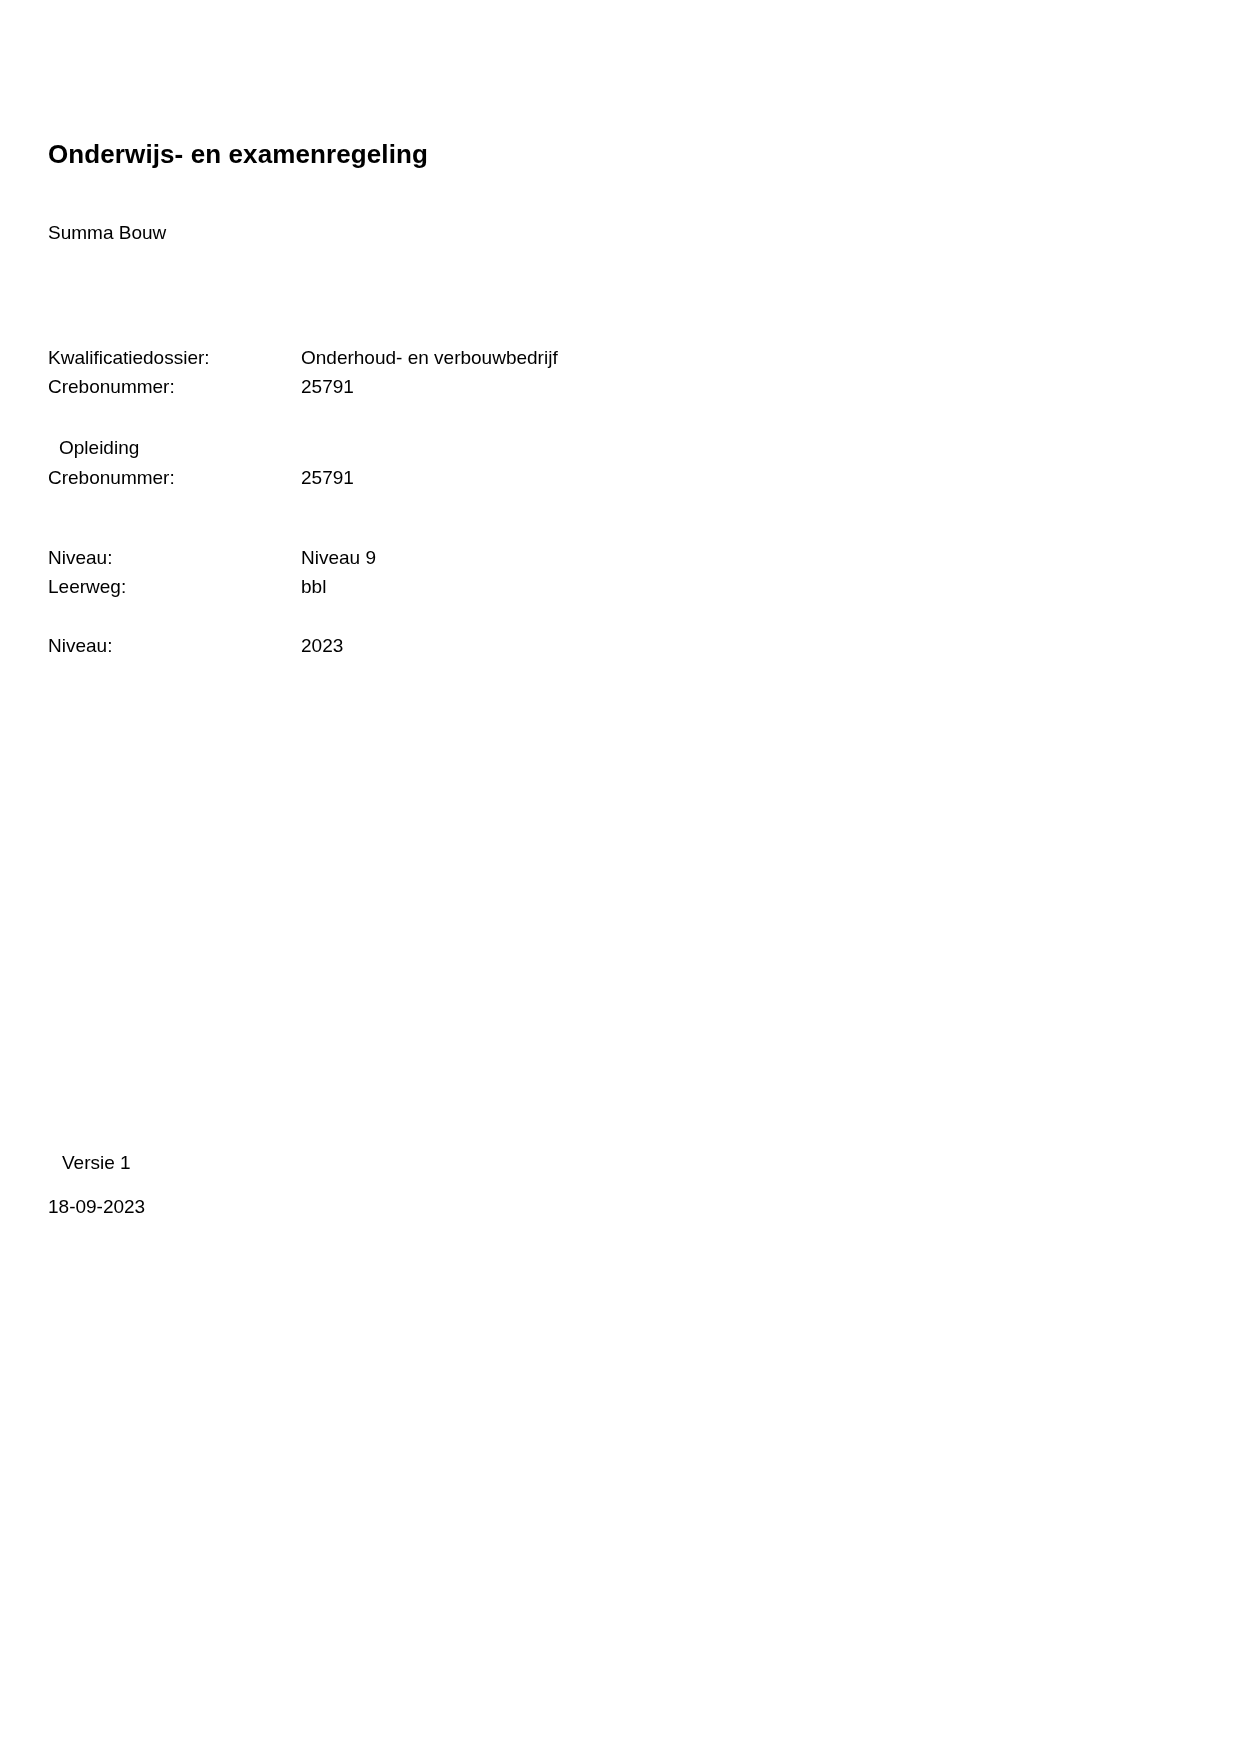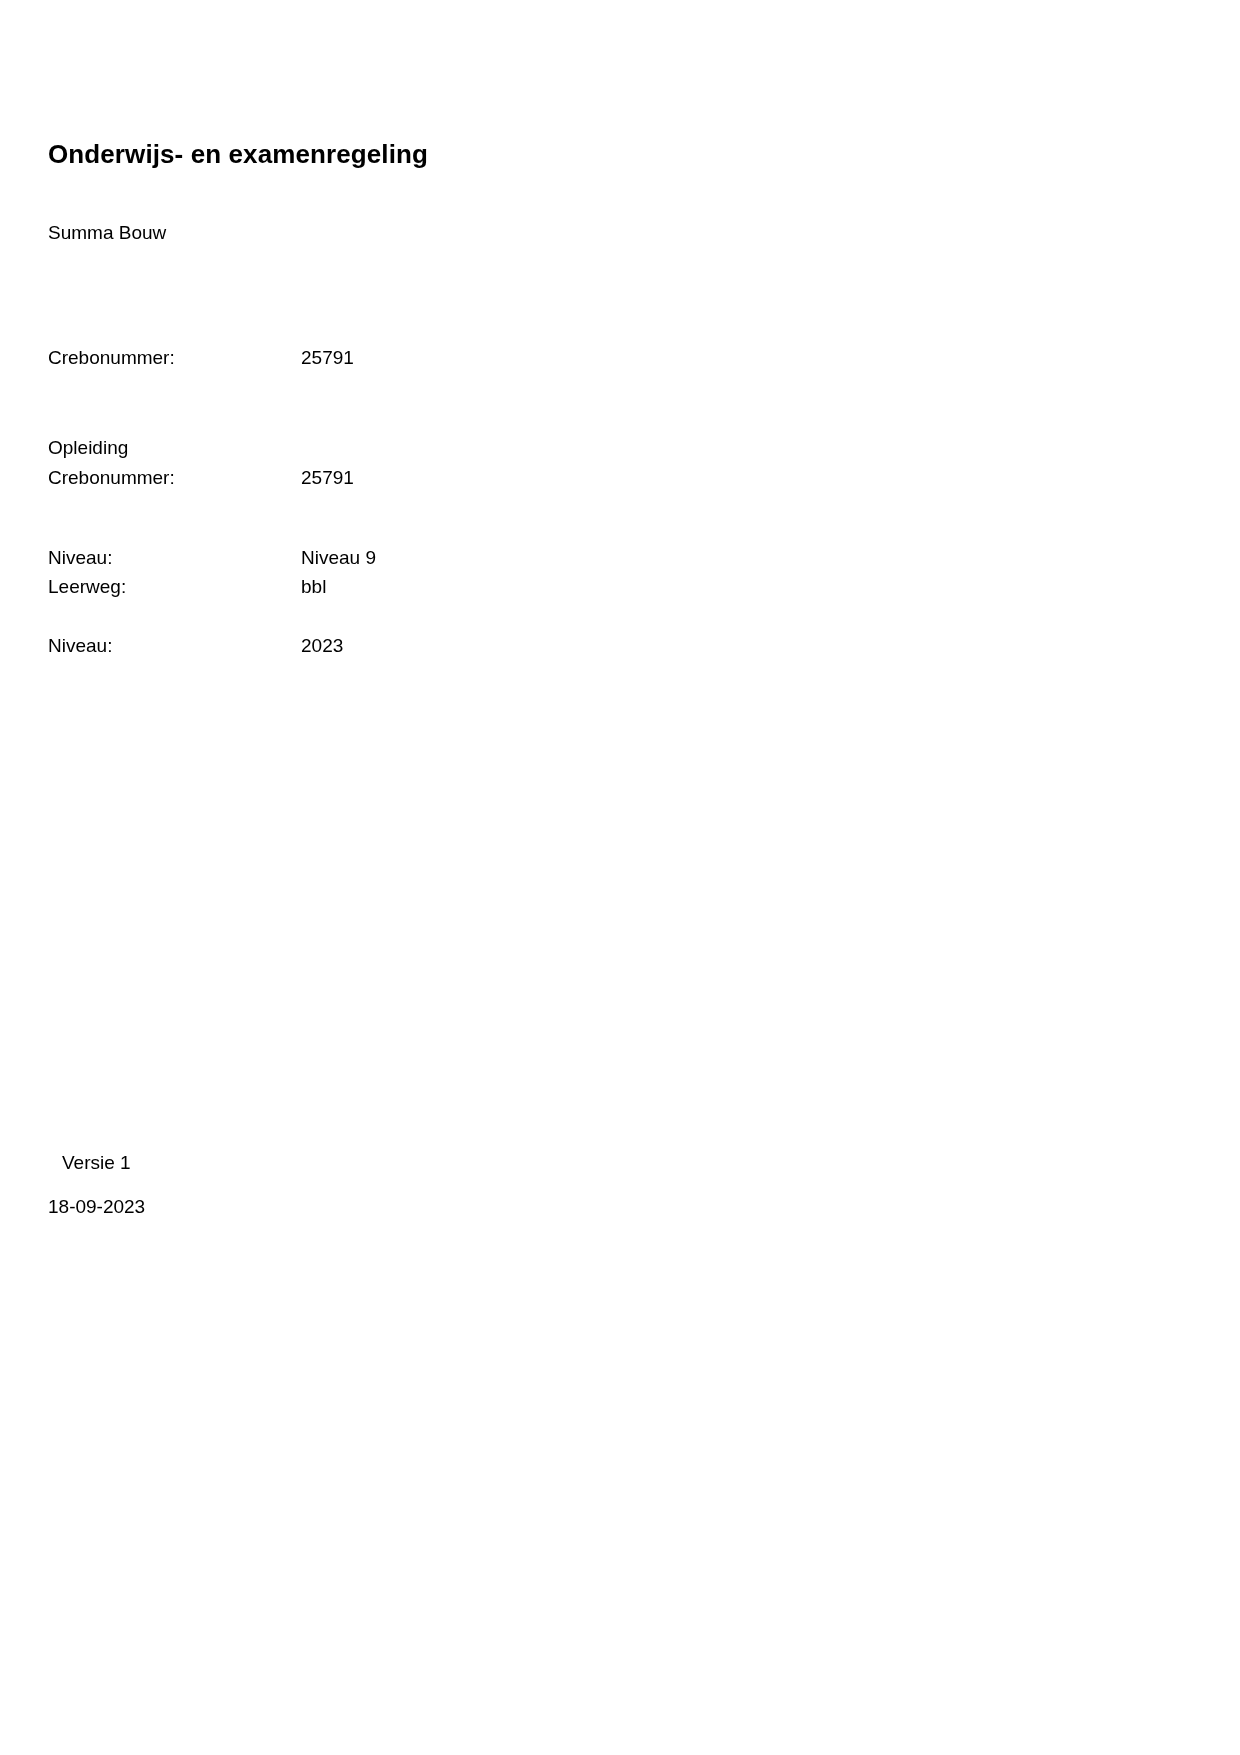--- a/index.html
+++ b/index.html
@@ -67,20 +67,21 @@
     line-height: 1.42;
   }
   .info-value {
     font-size: 19px;
     line-height: 1.42;
     max-width: 320px;
   }
   .row-tall .info-label {
     align-self: flex-end;
     padding-bottom: 1px;
+    margin-left: 11px;
   }
   .footer-version {
     position: absolute;
     left: 0;
     top: 1152px;
     font-size: 19px;
     line-height: 1.2;
     margin-left: 14px;
   }
   .footer-date {
@@ -95,20 +96,24 @@
 <body>
 
 <div class="page">
   <div class="content">
 
     <h1 class="doc-title">Onderwijs- en examenregeling</h1>
 
     <div class="org-name">Summa Bouw</div>
 
     <div class="info-block block-1">
+      <div class="info-row">
+        <div class="info-label">Kwalificatiedossier:</div>
+        <div class="info-value">Onderhoud- en verbouwbedrijf</div>
+      </div>
       <div class="info-row">
         <div class="info-label">Crebonummer:</div>
         <div class="info-value">25791</div>
       </div>
     </div>
 
     <div class="info-block block-2">
       <div class="info-row row-tall">
         <div class="info-label">Opleiding</div>
       </div>

